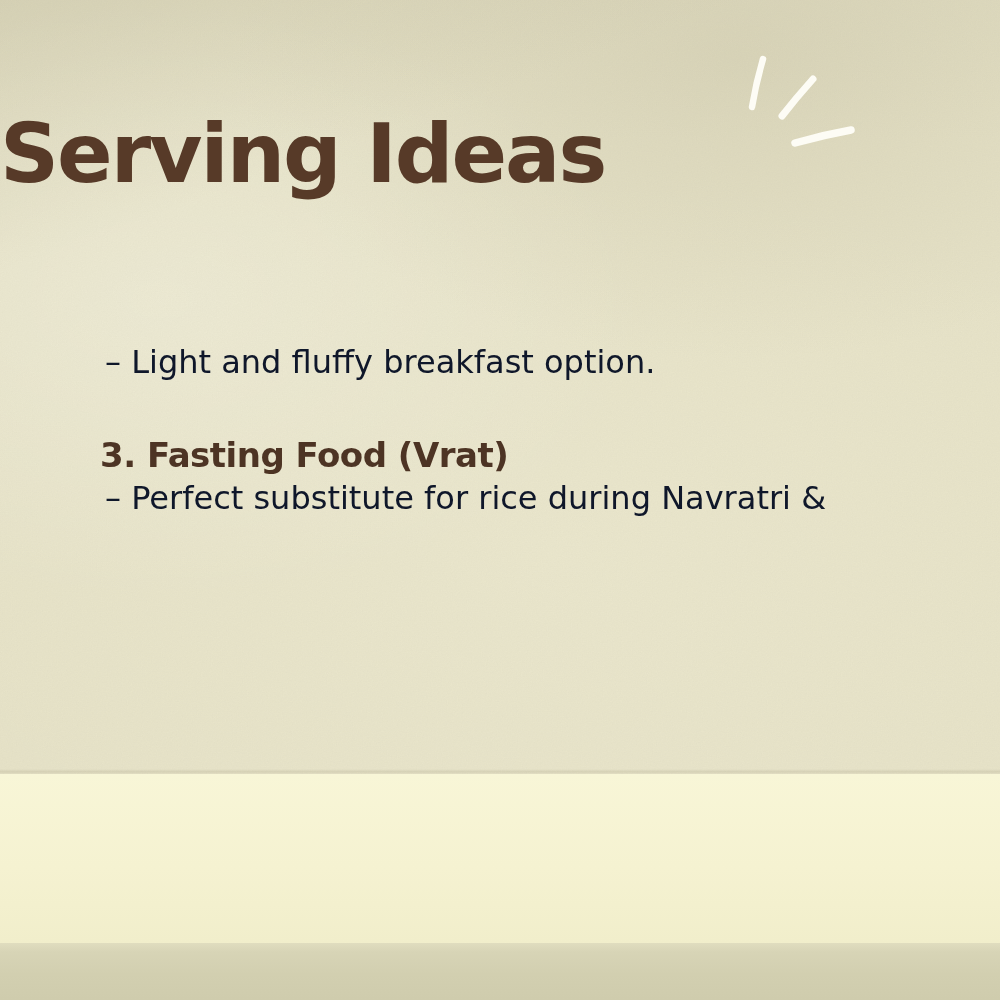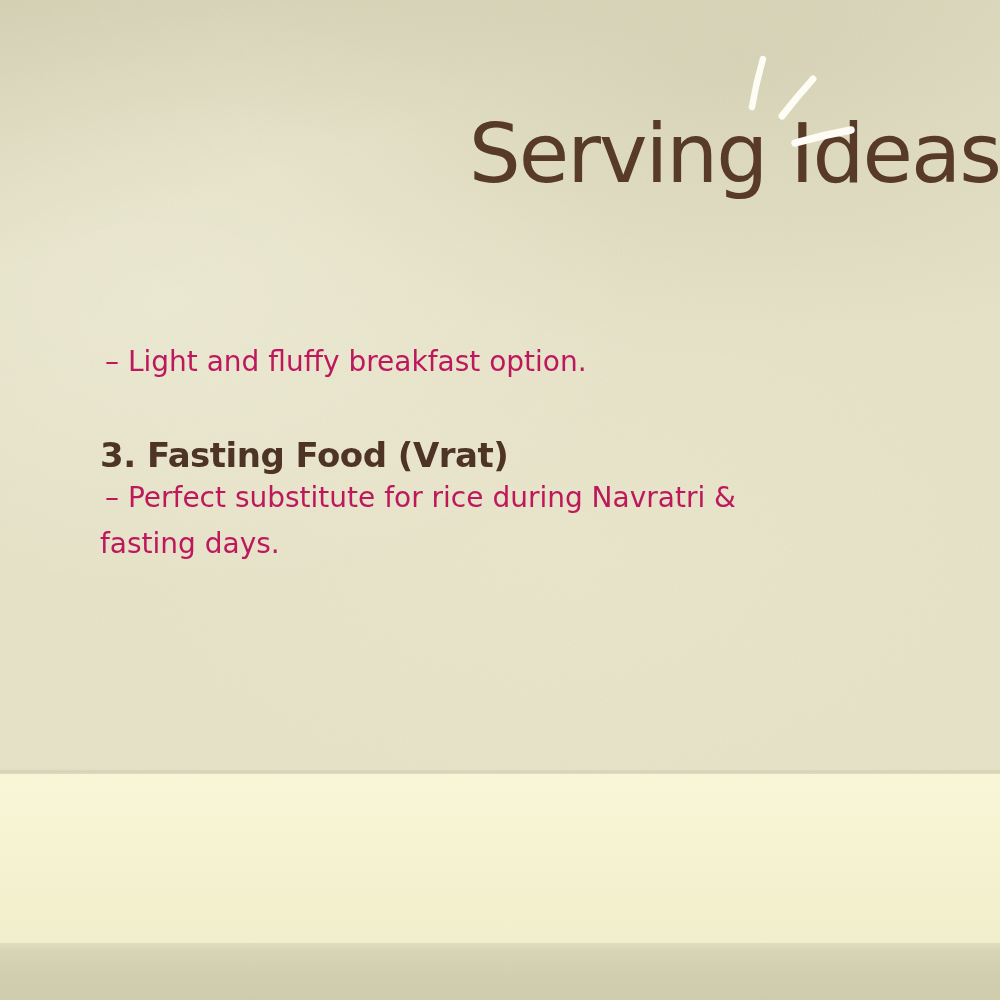--- a/index.html
+++ b/index.html
@@ -17,43 +17,43 @@
       linear-gradient(160deg, rgba(186,181,151,0.30) 0%, rgba(186,181,151,0) 20%),
       radial-gradient(780px 460px at 74% 6%, rgba(183,177,147,0.26), rgba(183,177,147,0) 65%),
       radial-gradient(700px 430px at 16% 30%, rgba(255,255,244,0.28), rgba(255,255,244,0) 70%),
       radial-gradient(900px 520px at 55% 55%, rgba(248,245,222,0.25), rgba(248,245,222,0) 75%),
       linear-gradient(to bottom, rgba(198,193,163,0.14), rgba(198,193,163,0) 14%);
   }
   .grain{position:absolute;inset:0;opacity:.10;pointer-events:none;}
 
   .title{
     position:absolute;top:108px;left:0;width:100%;
-    text-align:right;
-    font-weight:normal;
+    text-align:left;
+    font-weight:bold;
     font-size:82px;line-height:92px;
     letter-spacing:-2px;
     color:#573a28;
     margin:0;
   }
   .sparkle{position:absolute;inset:0;pointer-events:none;}
 
   .idea-list{
     position:absolute;left:100px;top:339px;right:40px;
   }
   .idea-item{margin:0 0 50px 0;}
   .idea-heading{
     font-weight:bold;
     font-size:34px;line-height:40px;
     letter-spacing:-0.5px;
     color:#4d3424;
     white-space:nowrap;
   }
   .idea-line{
-    font-size:28px;line-height:46px;
-    color:#be185d;
+    font-size:32px;line-height:46px;
+    color:#0f172a;
     white-space:nowrap;
     padding-left:5px;
   }
   .idea-line.wrap{padding-left:0;}
 
   
   .shelf-edge-line{
     position:absolute;left:0;right:0;top:769px;height:5px;
     background:linear-gradient(to bottom, rgba(140,134,100,0.00), rgba(140,134,100,0.18) 55%, rgba(140,134,100,0.04));
   }
@@ -96,21 +96,20 @@
     <div class="idea-item">
       <div class="idea-line">– Light and fluffy breakfast option.</div>
     </div>
 
     <div class="idea-item">
     </div>
 
     <div class="idea-item">
       <div class="idea-heading">3. Fasting Food (Vrat)</div>
       <div class="idea-line">– Perfect substitute for rice during Navratri &amp;</div>
-      <div class="idea-line wrap">fasting days.</div>
     </div>
 
   </div>
 
   <div class="shelf-edge-line"></div>
   <div class="shelf-top"></div>
   <div class="shelf-front"></div>
 
 </div>
 

